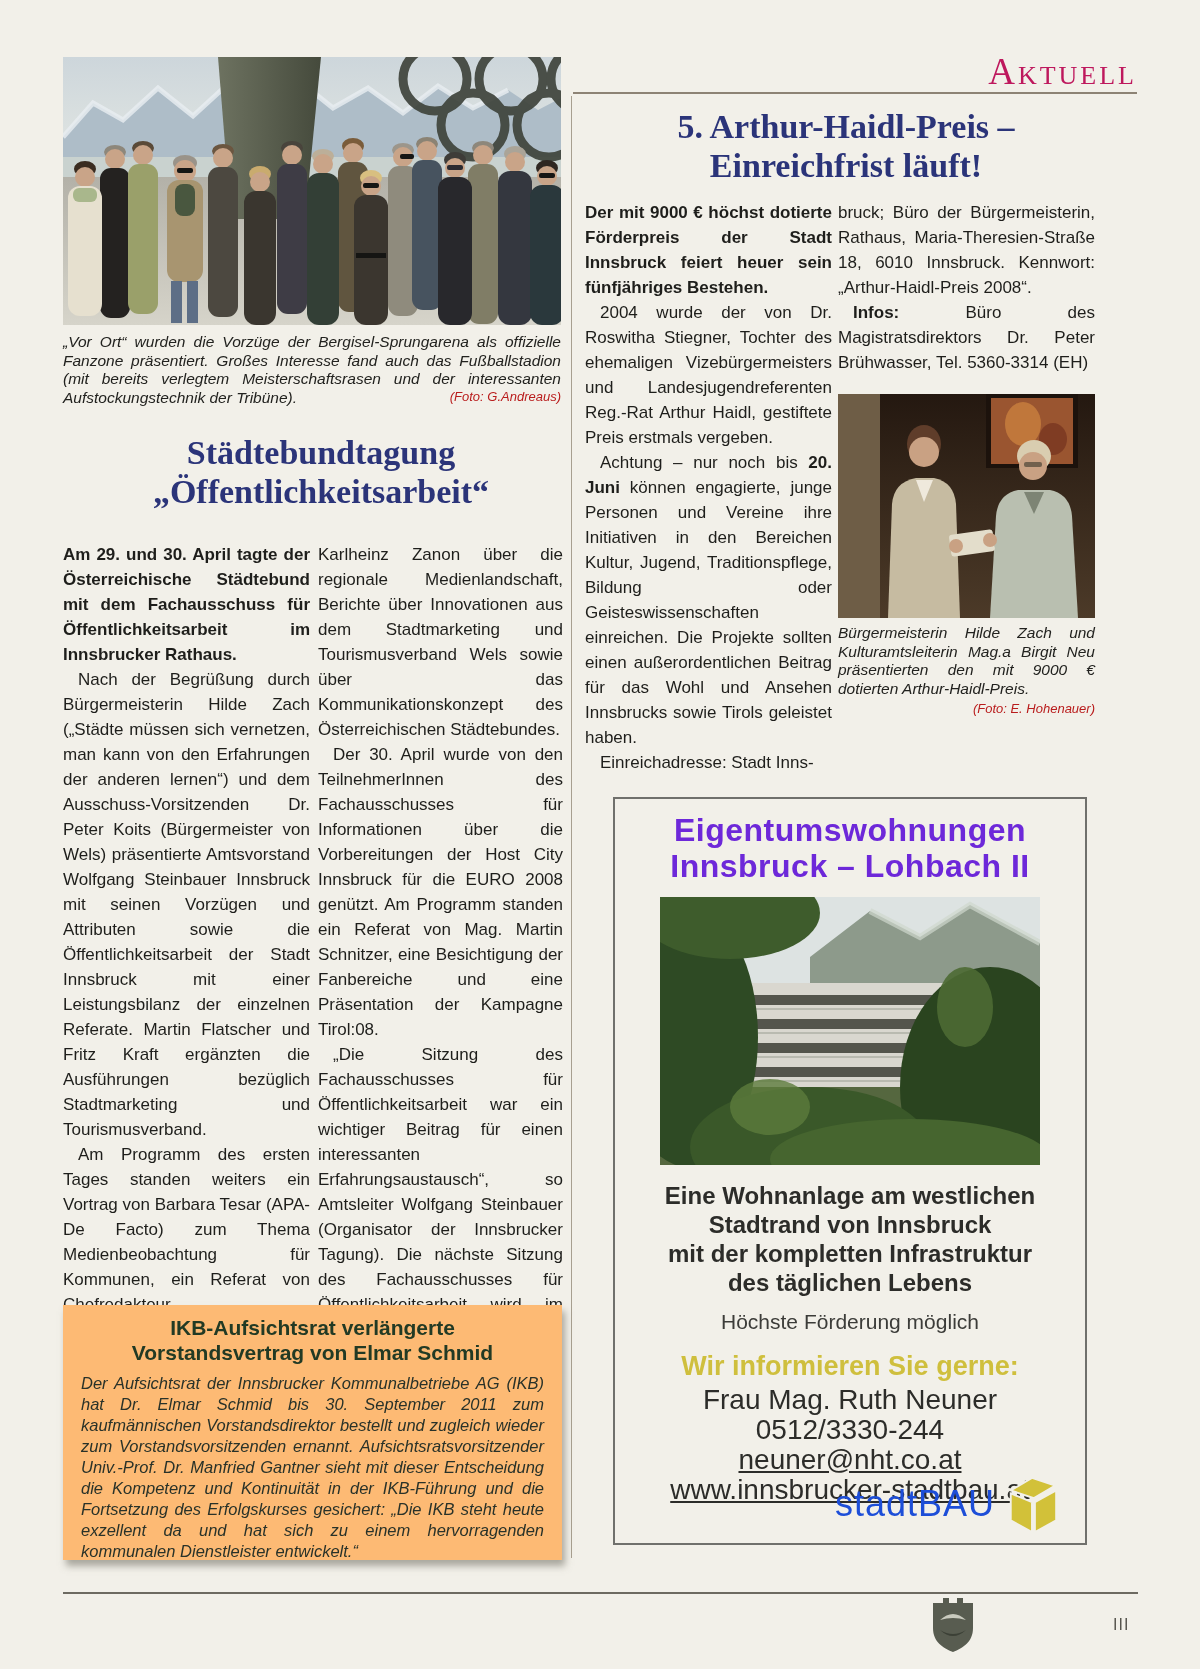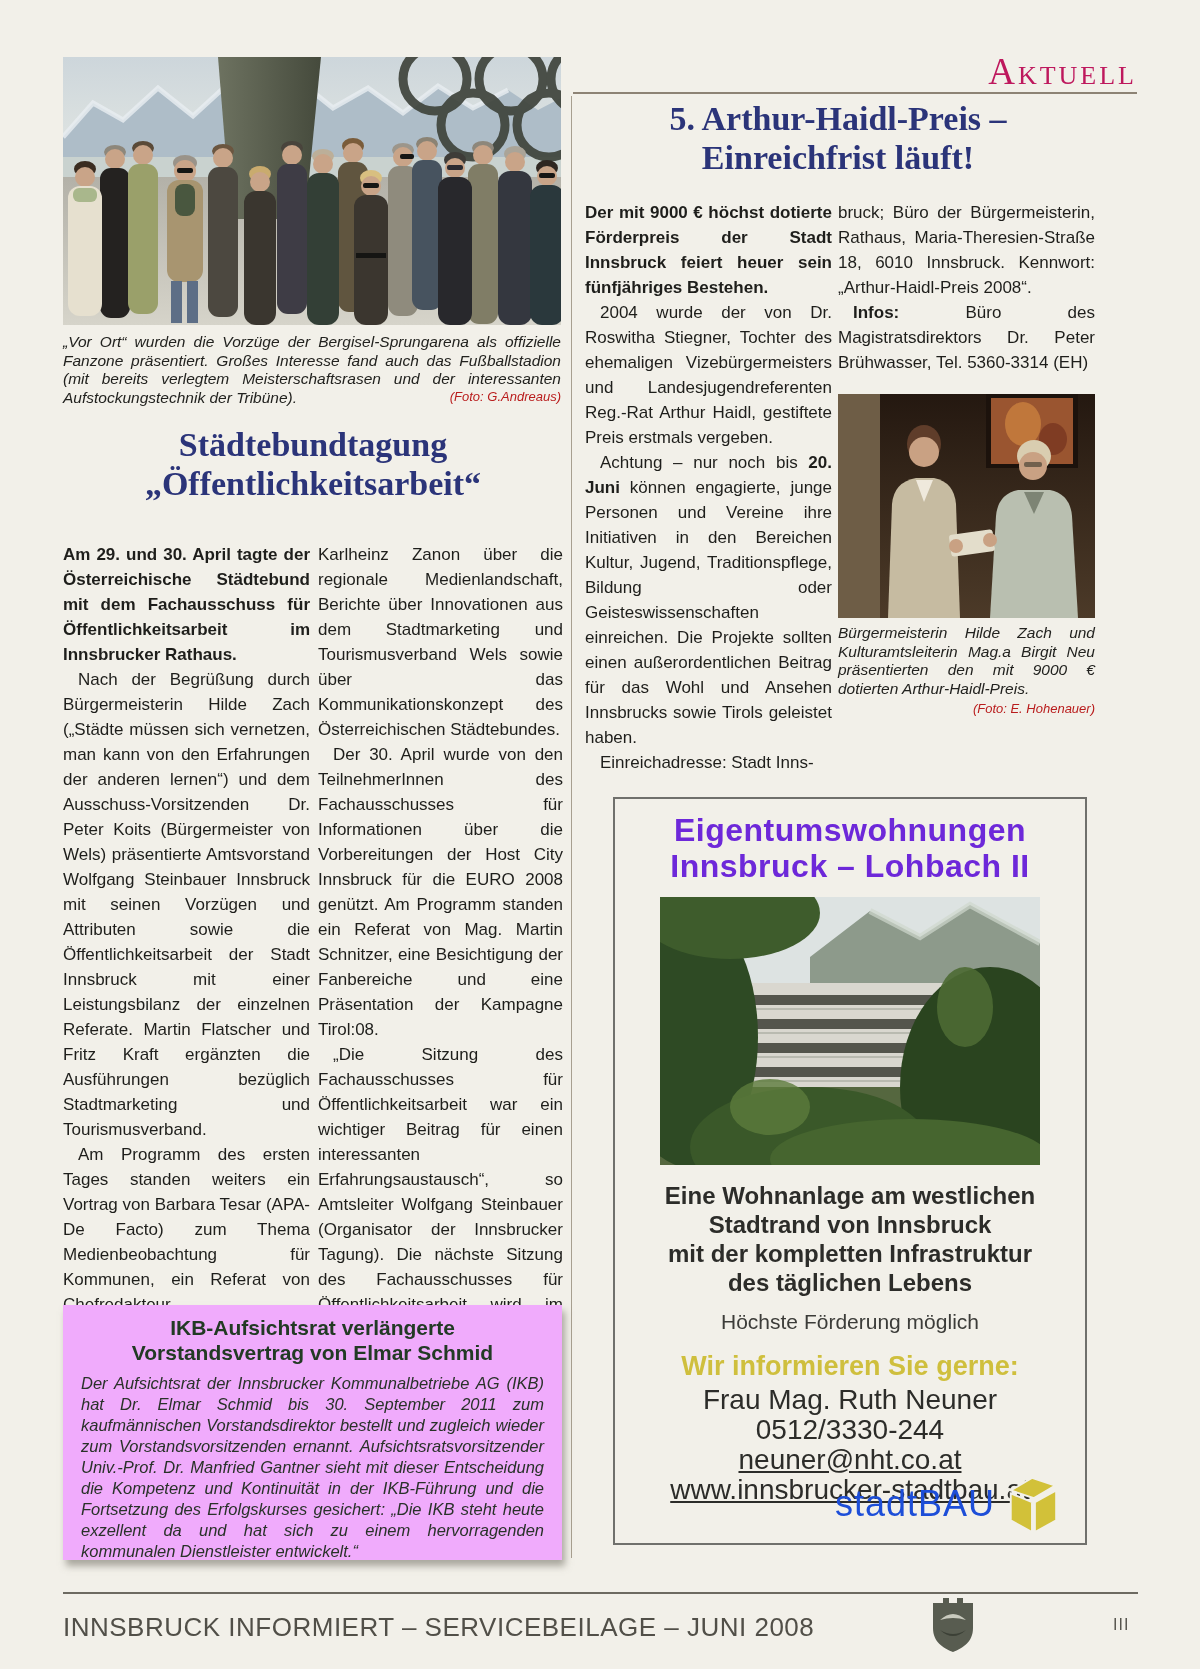--- a/index.html
+++ b/index.html
@@ -22,21 +22,21 @@
   
   .caption{font-style:italic; font-size:15.5px; line-height:18.5px; text-align:justify; color:#22221f;}
   .caption1{position:absolute; left:63px; top:333px; width:498px;}
   .caption1 .credit-abs{position:absolute; right:0; bottom:1px;}
   .credit{font-style:italic; font-size:13px; color:#b91c1c; text-align:right;}
   .caption2{position:absolute; left:838px; top:624px; width:257px;}
   .caption2 .credit{margin-top:2px;}
   
   .headline{
     font-family:"Liberation Serif",serif; font-weight:bold;
-    color:#2b3479; text-align:center; line-height:1.14; margin:0;
+    color:#2b3479; text-align:center; line-height:1.14; margin:8px;
   }
   .title1{position:absolute; left:63px; top:426px; width:500px; font-size:34px;}
   .title2{position:absolute; left:583px; top:100px; width:510px; font-size:34px;}
   
   .body-col{font-size:17px; line-height:25px; text-align:justify;}
   .body-col p{margin:0 0 0 0;}
   .body-col p.ind{text-indent:15px;}
   .lead{font-weight:bold;}
   .s-col1{position:absolute; left:63px; top:542px; width:247px;}
   .s-col2{position:absolute; left:318px; top:542px; width:245px;}
@@ -52,21 +52,21 @@
   .ad-body{margin-top:16px; font-size:24px; line-height:29px; font-weight:bold; color:#2c2c29;}
   .ad-funding{margin-top:13px; font-size:21px; color:#3c3c39;}
   .ad-cta{margin-top:17px; font-size:27px; font-weight:bold; color:#cfbf3d;}
   .ad-contact{margin-top:3px; font-size:28px; line-height:30px; color:#2c2c29;}
   .ad-link{color:#2c2c29; text-decoration:underline; cursor:pointer;}
   .ad-logo-row{position:absolute; right:24px; bottom:8px; display:flex; align-items:center; gap:8px;}
   .stadtbau-text{font-size:36px; color:#1d4ed8; letter-spacing:1px;}
   
   .ikb-box{
     position:absolute; left:63px; top:1305px; width:499px; height:255px;
-    background:#f0abfc; box-sizing:border-box; padding:11px 18px 0;
+    background:#fdba74; box-sizing:border-box; padding:11px 18px 0;
     box-shadow:3px 6px 7px rgba(110,108,96,0.55); overflow:hidden;
   }
   .ikb-title{text-align:center; font-weight:bold; font-size:21px; line-height:1.18; color:#223a24;}
   .ikb-body{margin:7px 0 0; font-style:italic; font-size:16.5px; line-height:21px; text-align:justify; color:#293229;}
   
   .footer-rule{position:absolute; left:63px; top:1592px; width:1075px; height:2px; background:#6d6a61;}
   .footer-text{position:absolute; left:63px; top:1612px; font-size:26px; color:#514f48; letter-spacing:0.5px;}
   .crest{position:absolute; left:930px; top:1596px;}
   .page-num{position:absolute; left:1113px; top:1616px; font-size:16px; color:#56544d; letter-spacing:1px;}
 </style>
@@ -308,21 +308,20 @@
 
   <div class="ikb-box">
     <div class="ikb-title">
       <span>IKB-Aufsichtsrat verlängerte</span><br>
       <span>Vorstandsvertrag von Elmar Schmid</span>
     </div>
     <p class="ikb-body">Der Aufsichtsrat der Innsbrucker Kommunalbetriebe AG (IKB) hat Dr. Elmar Schmid bis 30. September 2011 zum kaufmännischen Vorstandsdirektor bestellt und zugleich wieder zum Vorstandsvorsitzenden ernannt. Aufsichtsratsvorsitzender Univ.-Prof. Dr. Manfried Gantner sieht mit dieser Entscheidung die Kompetenz und Kontinuität in der IKB-Führung und die Fortsetzung des Erfolgskurses gesichert: „Die IKB steht heute exzellent da und hat sich zu einem hervorragenden kommunalen Dienstleister entwickelt.“</p>
   </div>
 
   <div class="footer-rule"></div>
-  <div class="footer-text">INNSBRUCK INFORMIERT – SERVICEBEILAGE – JUNI 2008</div>
   <div class="crest">
     <svg viewBox="0 0 46 56" width="46" height="56">
       <path d="M3 7 h10 v-5 h6 v5 h8 v-5 h6 v5 h10 v25 c0 14 -10 20 -20 24 c-10 -4 -20 -10 -20 -24 Z" fill="#585c50"></path>
       <path d="M10 24 q13 -12 26 0 q-13 -4 -26 0 Z" fill="#c9cabe"></path>
       <path d="M10 34 q13 8 26 0 q-13 12 -26 0 Z" fill="#3c4036"></path>
     </svg>
   </div>
   <div class="page-num">III</div>
 
 </div>

